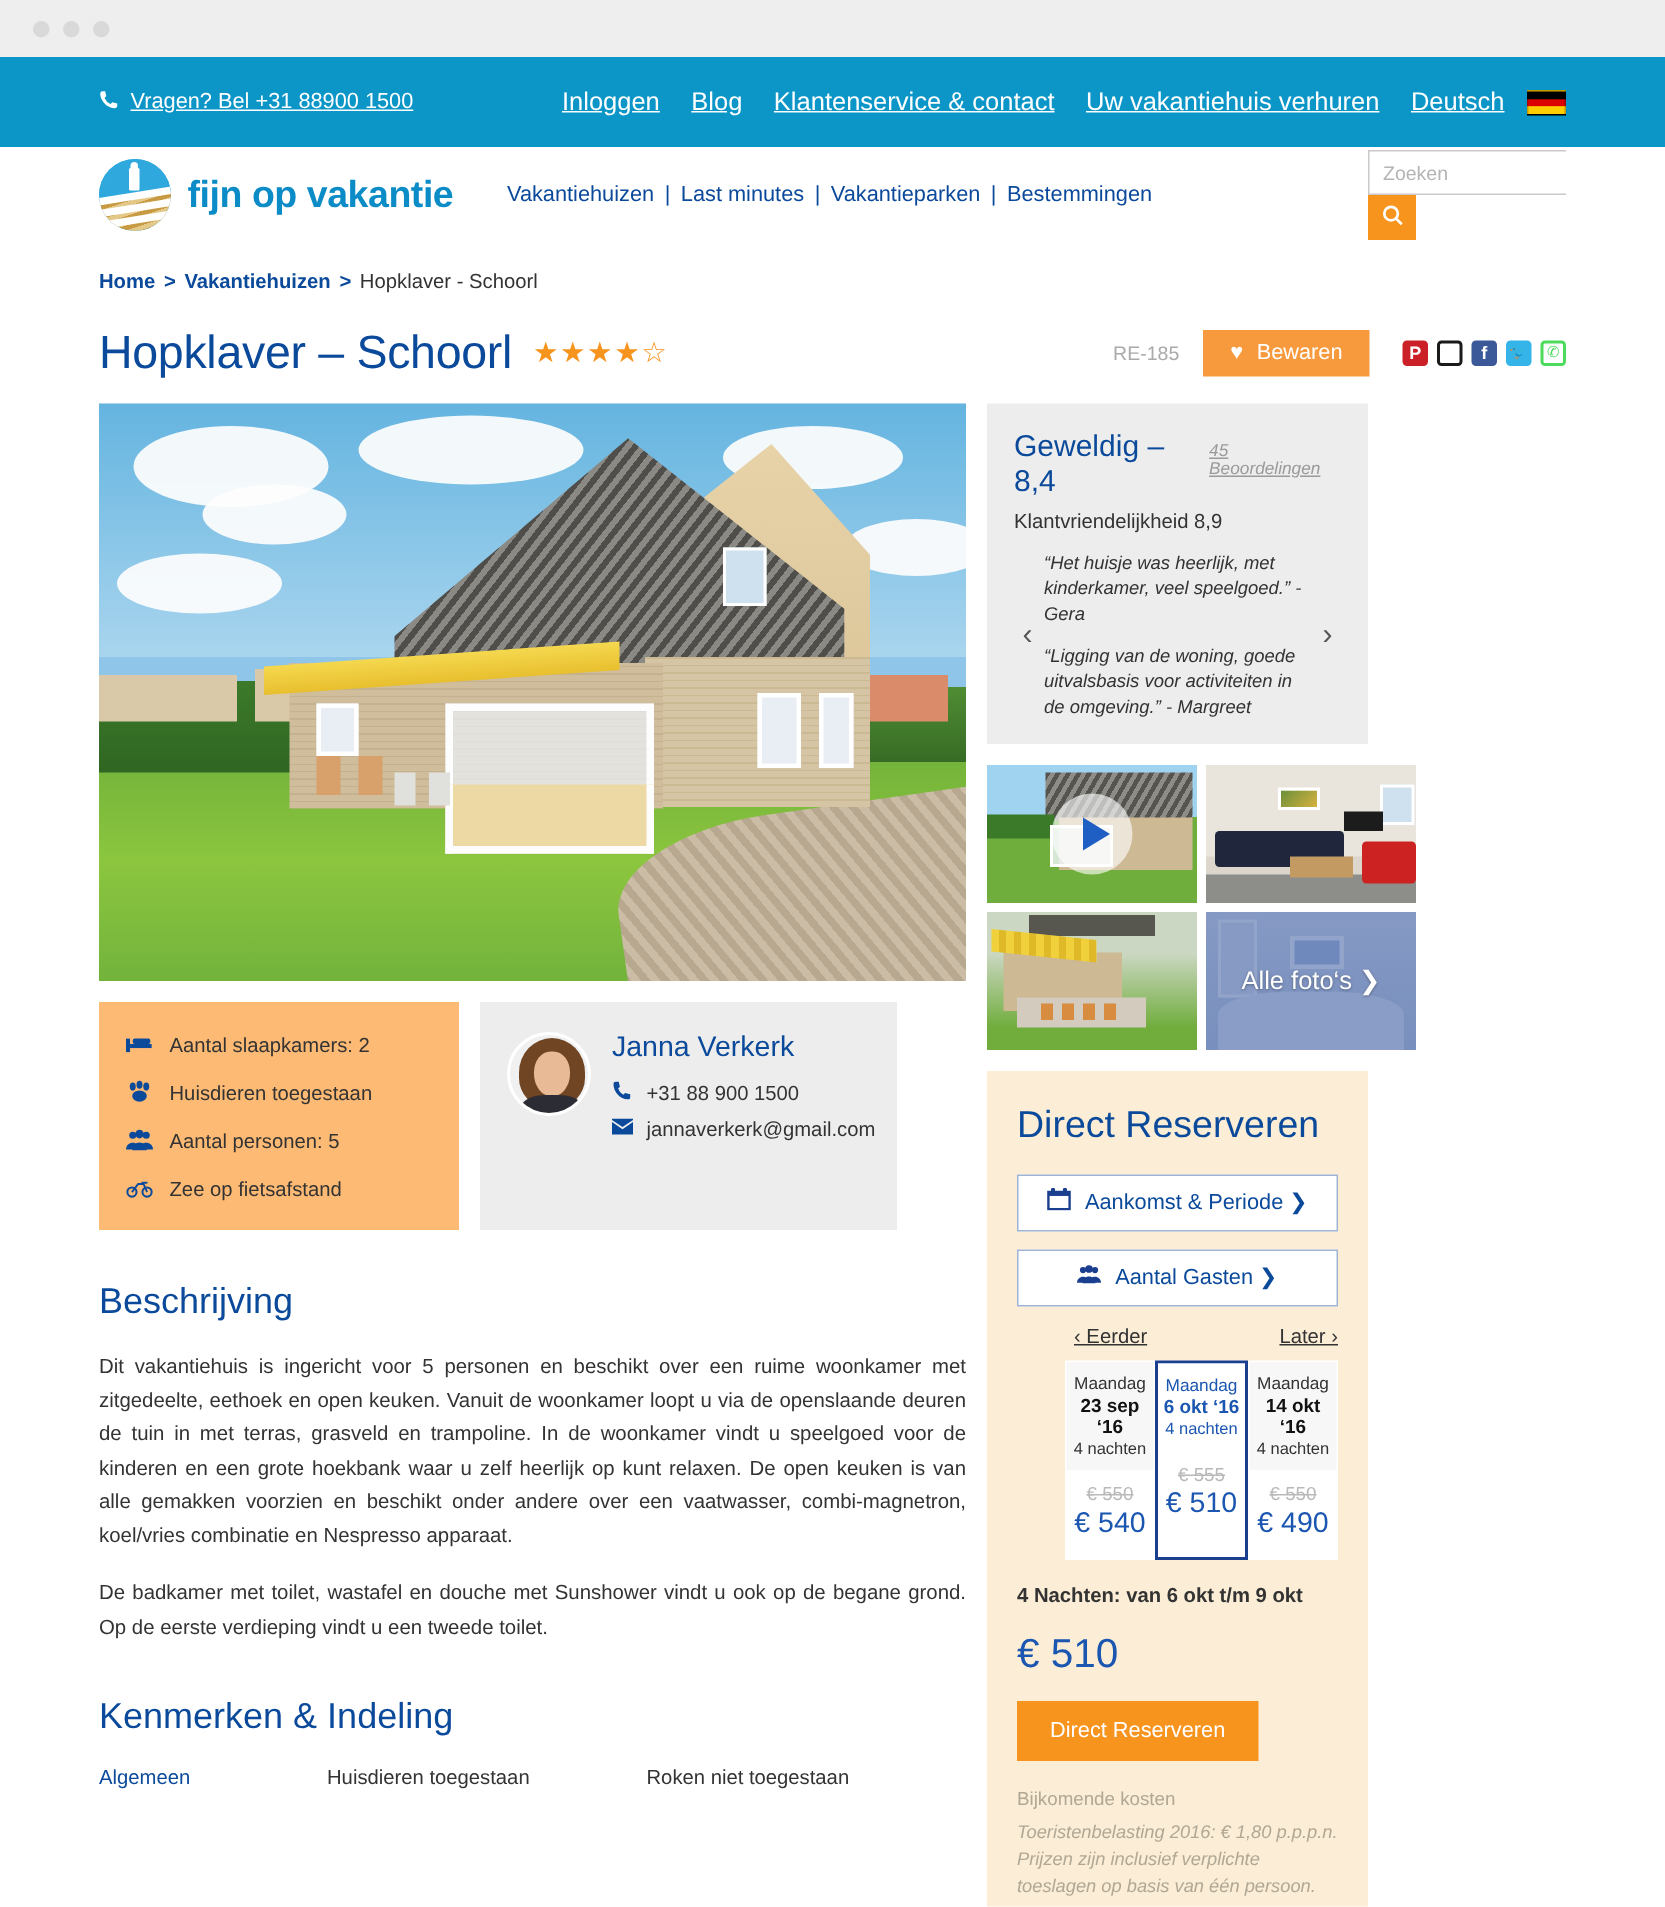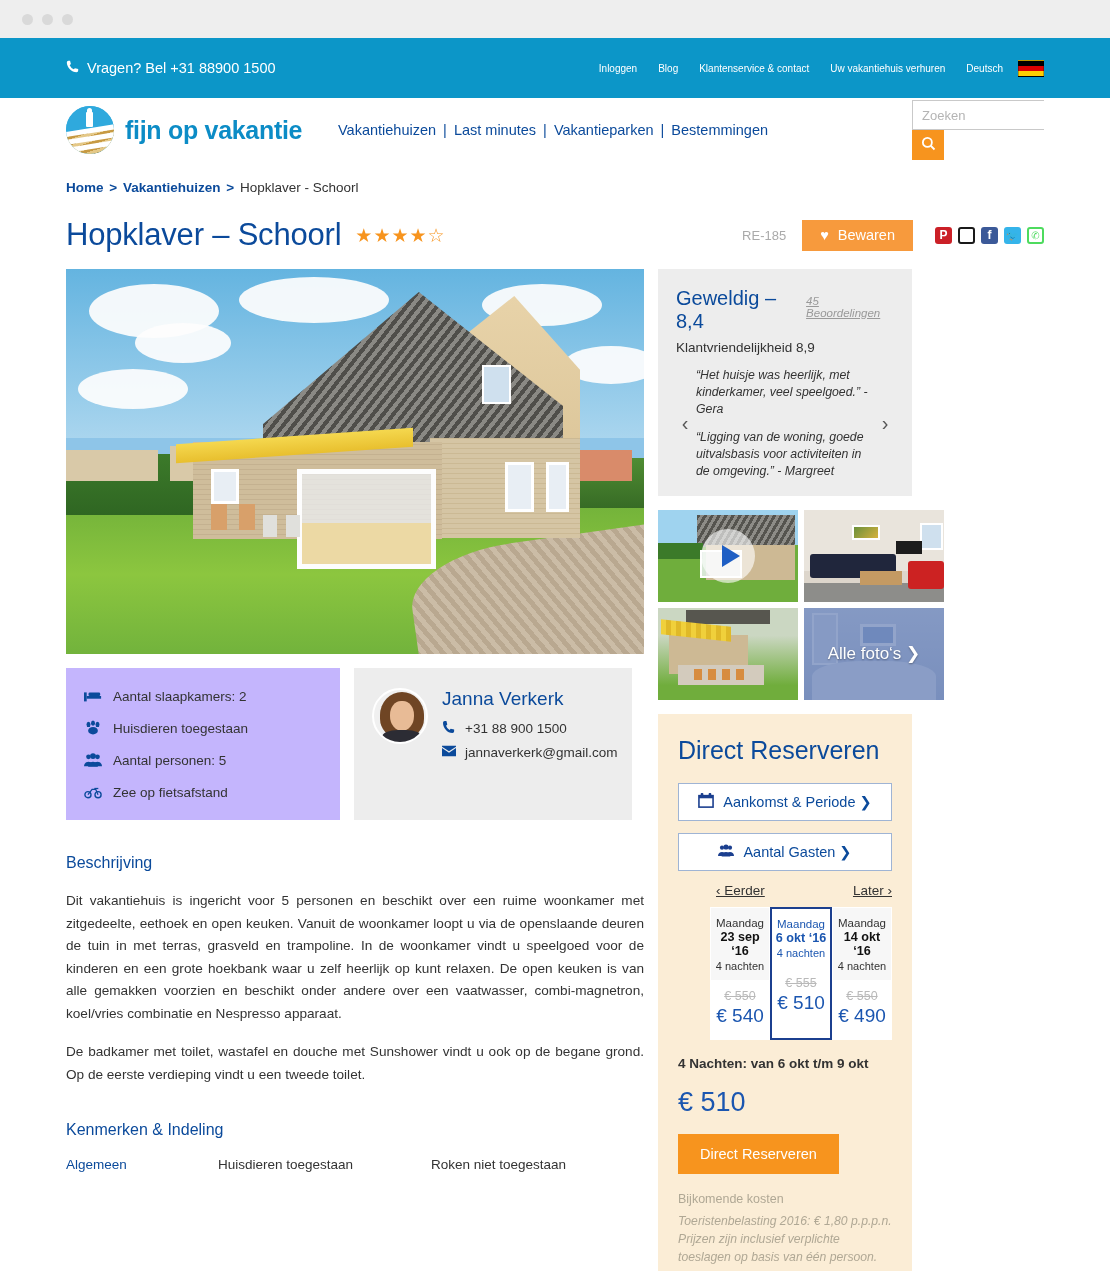--- a/index.html
+++ b/index.html
@@ -17,25 +17,25 @@
   }
   .dot { width: 11px; height: 11px; border-radius: 50%; background: #d9d9d9; }
 
   
   .topbar {
     height: 60px; background: #0c96c8; color: #ffffff;
     display: flex; align-items: center;
   }
   .topbar-inner {
     width: 1010px; margin: 0 auto; padding: 0 16px;
-    display: flex; align-items: center; justify-content: space-between;
+    display: flex; align-items: center; justify-content: space-between; text-decoration: underline;
   }
   .phone { font-size: 14.5px; display: flex; align-items: center; gap: 8px; }
   .phone svg { width: 13px; height: 13px; fill: #ffffff; }
-  .topnav { display: flex; align-items: center; gap: 21px; font-size: 10px; }
+  .topnav { display: flex; align-items: center; gap: 21px; font-size: 17px; }
   .topnav a { color: #fff; text-decoration: none; }
   .flag-de {
     width: 26px; height: 17px; display: inline-block; margin-left: -6px;
     background: linear-gradient(#000 0 33.3%, #d00 33.3% 66.6%, #ffce00 66.6% 100%);
     border: 1px solid rgba(0,0,0,.25);
   }
 
   
   .header { height: 64px; display: flex; align-items: center; }
   .header-inner {
@@ -173,21 +173,21 @@
   }
   .h-dorm { position: absolute; left: 72%; top: 25%; width: 5%; height: 10%;
     background: #cfe0ee; border: 2px solid #fff; }
   .h-nbr {
     position: absolute; background: #d9c9a8;
   }
   .h-furn { position: absolute; background: #d8a06a; }
 
   
   .featbox {
-    width: 274px; background: #c4b5fd; padding: 20px 18px; margin-top: 14px;
+    width: 240px; background: #fdba74; padding: 20px 18px; margin-top: 14px;
     min-height: 130px;
   }
   .feat { display: flex; align-items: center; gap: 11px; font-size: 13.5px;
     color: #333; margin-bottom: 16px; }
   .feat:last-child { margin-bottom: 0; }
   .feat .ic { width: 18px; height: 16px; flex: none; display: flex;
     align-items: center; justify-content: center; }
   .feat .ic svg { fill: #0b4a9b; width: 18px; height: 16px; }
 
   .lowerrow { display: flex; gap: 14px; }
@@ -207,21 +207,21 @@
     background: #e8bb96; border-radius: 46% 46% 50% 50%; }
   .av-body { position: absolute; left: 8px; bottom: -6px; width: 40px; height: 18px;
     background: #2c2c34; border-radius: 40% 40% 0 0; }
   .cname { font-size: 19px; color: #0b4a9b; margin-bottom: 11px; }
   .crow { display: flex; align-items: center; gap: 9px; font-size: 13.5px;
     color: #333; margin-bottom: 9px; }
   .crow svg { fill: #0b4a9b; width: 14px; height: 12px; flex: none; }
 
   
   h2.sec {
-    font-size: 16px; color: #0b4a9b; font-weight: 400; margin: 34px 0 18px;
+    font-size: 24px; color: #0b4a9b; font-weight: 400; margin: 34px 0 18px;
   }
   p.body {
     font-size: 13.6px; line-height: 1.66; color: #333; margin-bottom: 16px;
     text-align: justify;
   }
 
   
   .kentable { width: 100%; }
   .kenrow { display: flex; margin-bottom: 22px; }
   .kenlabel { width: 152px; font-size: 13.5px; color: #0b4a9b; flex: none; }

